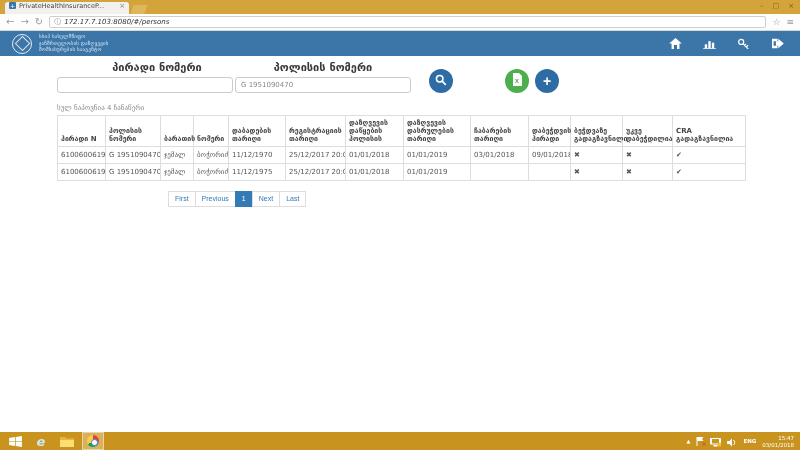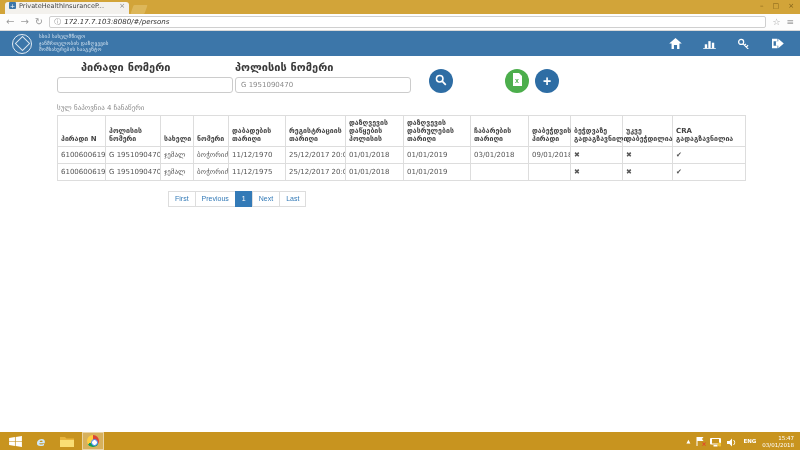--- a/index.html
+++ b/index.html
@@ -31,21 +31,21 @@
           display:flex; align-items:center; justify-content:center; flex:0 0 auto; }
   .logo-inner { width:11px; height:11px; border:1px solid rgba(255,255,255,.8); transform:rotate(45deg); }
   .org { margin-left:7px; display:flex; flex-direction:column; gap:1px; }
   .org-line { font-size:5px; color:#DCE9F4; line-height:5.5px; letter-spacing:.2px; }
   .hdr-icons { margin-left:auto; display:flex; align-items:center; gap:21px; padding-right:4px; }
   .hicon { display:flex; align-items:center; }
 
   
   .content { background:#fff; height:376px; padding-left:57px; padding-top:5px; }
   .search-row { display:flex; align-items:flex-end; }
-  .field { display:flex; flex-direction:column; }
+  .field { display:flex; flex-direction:column;align-items:center; }
   .flabel { font-size:11px; color:#3a3a3a; font-weight:600; margin-bottom:3px; }
   .flabel.indent { margin-left:24px; }
   .finput { width:176px; height:16px; border:1px solid #CCC; border-radius:3px; font-size:7px;
             color:#8a8a8a; padding:0 5px; font-family:"DejaVu Sans", sans-serif; }
   .circle-btn { width:24px; height:24px; border-radius:50%; border:none; display:flex;
                 align-items:center; justify-content:center; color:#fff; }
   .btn-blue { background:#2E6DA4; }
   .btn-green { background:#4CAE4C; }
   .plus-glyph { font-size:14px; font-weight:bold; line-height:14px; color:#fff; }
   .summary { margin-top:11px; font-size:7px; color:#888; }
@@ -195,21 +195,21 @@
         <col style="width:58px">
           <col style="width:42px">
           <col style="width:52px">
           <col style="width:50px">
         <col style="width:73px">
       </colgroup>
       <thead>
         <tr>
           <th>პირადი N</th>
           <th>პოლისის ნომერი</th>
-          <th>სახელი</th>
+          <th>ბარათის</th>
           <th>ნომერი</th>
           <th>დაბადების თარიღი</th>
           <th>რეგისტრაციის თარიღი</th>
           <th>დაზღვევის დაწყების პოლისის</th>
           <th>დაზღვევის დასრულების თარიღი</th>
           <th>ჩაბარების თარიღი</th>
           <th>დაბეჭდვის პირადი</th>
           <th>ბეჭდვაზე გადაგზავნილი</th>
           <th>უკვე დაბეჭდილია</th>
           <th>CRA გადაგზავნილია</th>

